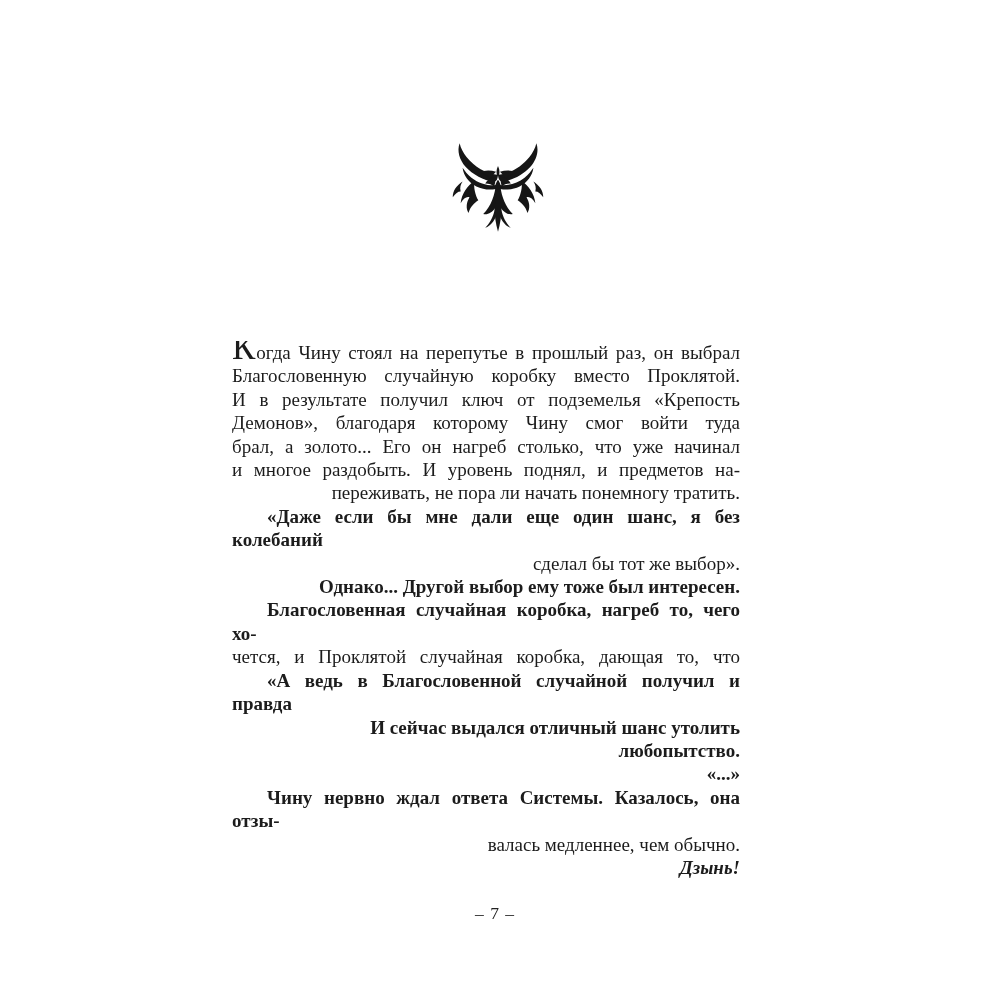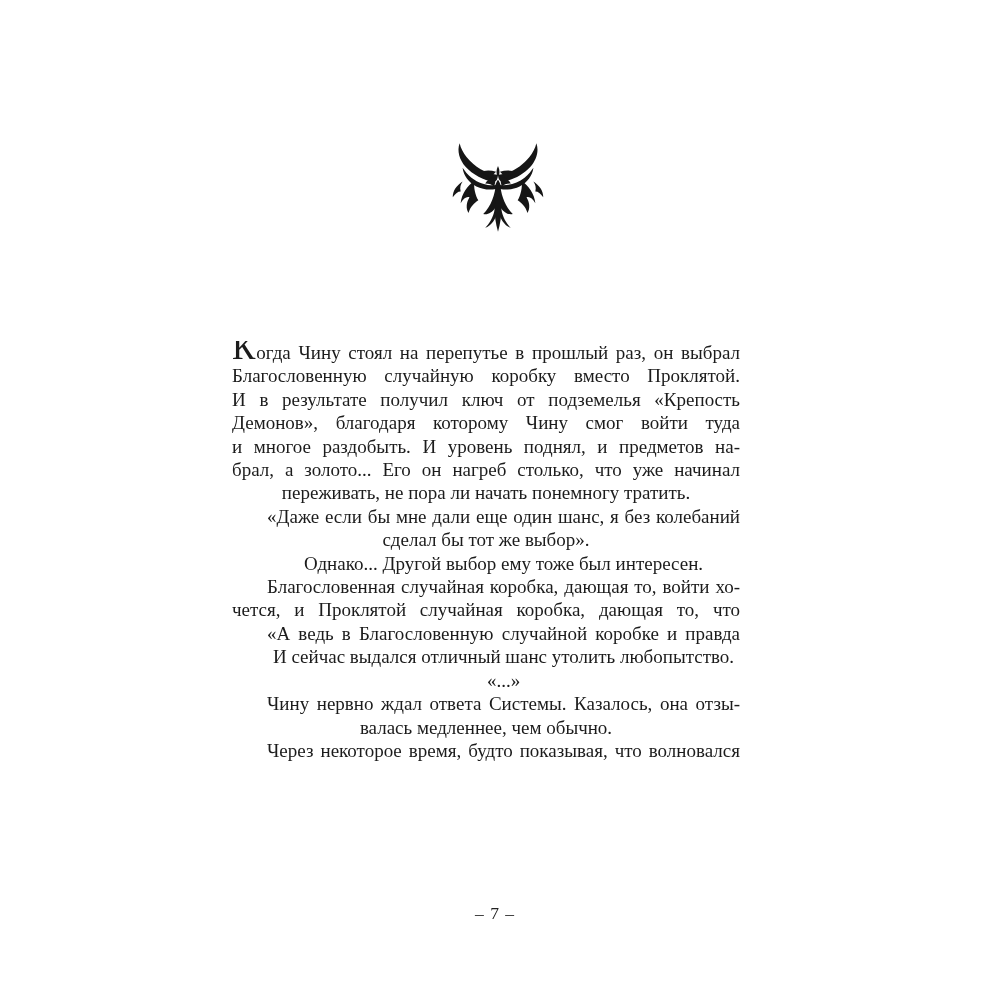--- a/index.html
+++ b/index.html
@@ -27,29 +27,29 @@
   .text-block {
     position: absolute;
     left: 232px;
     top: 341px;
     width: 508px;
     font-size: 19px;
     line-height: 23.4px;
   }
   .paragraph { margin: 0; padding: 0; }
   .line {
-    text-align: center;
+    text-align: right;
     white-space: normal;
     overflow: hidden;
   }
   .line.justify {
     text-align: justify;
     text-align-last: justify;
   }
-  .line.indent { text-indent: 35px; }
+  .line.indent { text-indent: 35px; font-weight: bold; }
   .paragraph.italic .line { font-style: italic; }
   .initial-cap {
     font-size: 35px;
     line-height: 0;
     vertical-align: baseline;
     letter-spacing: 1px;
   }
   .page-number {
     position: absolute;
     left: 241px;
@@ -85,48 +85,50 @@
       </g>
     </svg>
   </div>
 
   <div class="text-block">
       <div class="paragraph">
         <div class="line justify"><span class="initial-cap">К</span>огда Чину стоял на перепутье в прошлый раз, он выбрал</div>
         <div class="line justify">Благословенную случайную коробку вместо Проклятой.</div>
         <div class="line justify">И в результате получил ключ от подземелья «Крепость</div>
         <div class="line justify">Демонов», благодаря которому Чину смог войти туда</div>
+        <div class="line justify">брал, а золото... Его он нагреб столько, что уже начинал</div>
         <div class="line justify">и многое раздобыть. И уровень поднял, и предметов на-</div>
-        <div class="line justify">брал, а золото... Его он нагреб столько, что уже начинал</div>
         <div class="line">переживать, не пора ли начать понемногу тратить.</div>
       </div>
       <div class="paragraph">
         <div class="line justify indent">«Даже если бы мне дали еще один шанс, я без колебаний</div>
         <div class="line">сделал бы тот же выбор».</div>
       </div>
       <div class="paragraph">
         <div class="line indent">Однако... Другой выбор ему тоже был интересен.</div>
       </div>
       <div class="paragraph">
-        <div class="line justify indent">Благословенная случайная коробка, дающая то, войти хо-</div>
+        <div class="line justify indent">Благословенная случайная коробка, нагреб то, чего хо-</div>
         <div class="line justify">чется, и Проклятой случайная коробка, дающая то, что</div>
       </div>
       <div class="paragraph">
-        <div class="line justify indent">«А ведь в Благословенную случайной коробке и правда</div>
+        <div class="line justify indent">«А ведь в Благословенной случайной получил и правда</div>
       </div>
       <div class="paragraph">
         <div class="line indent">И сейчас выдался отличный шанс утолить любопытство.</div>
       </div>
       <div class="paragraph">
         <div class="line indent">«...»</div>
       </div>
       <div class="paragraph">
         <div class="line justify indent">Чину нервно ждал ответа Системы. Казалось, она отзы-</div>
         <div class="line">валась медленнее, чем обычно.</div>
       </div>
+      <div class="paragraph italic">
+        <div class="line indent">Дзынь!</div>
+      </div>
       <div class="paragraph">
-        <div class="line justify indent">Через некоторое время, будто показывая, что волновался</div>
       </div>
     </div>
 
   <div class="page-number">– 7 –</div>
 
 </div>
 
 </body></html>

